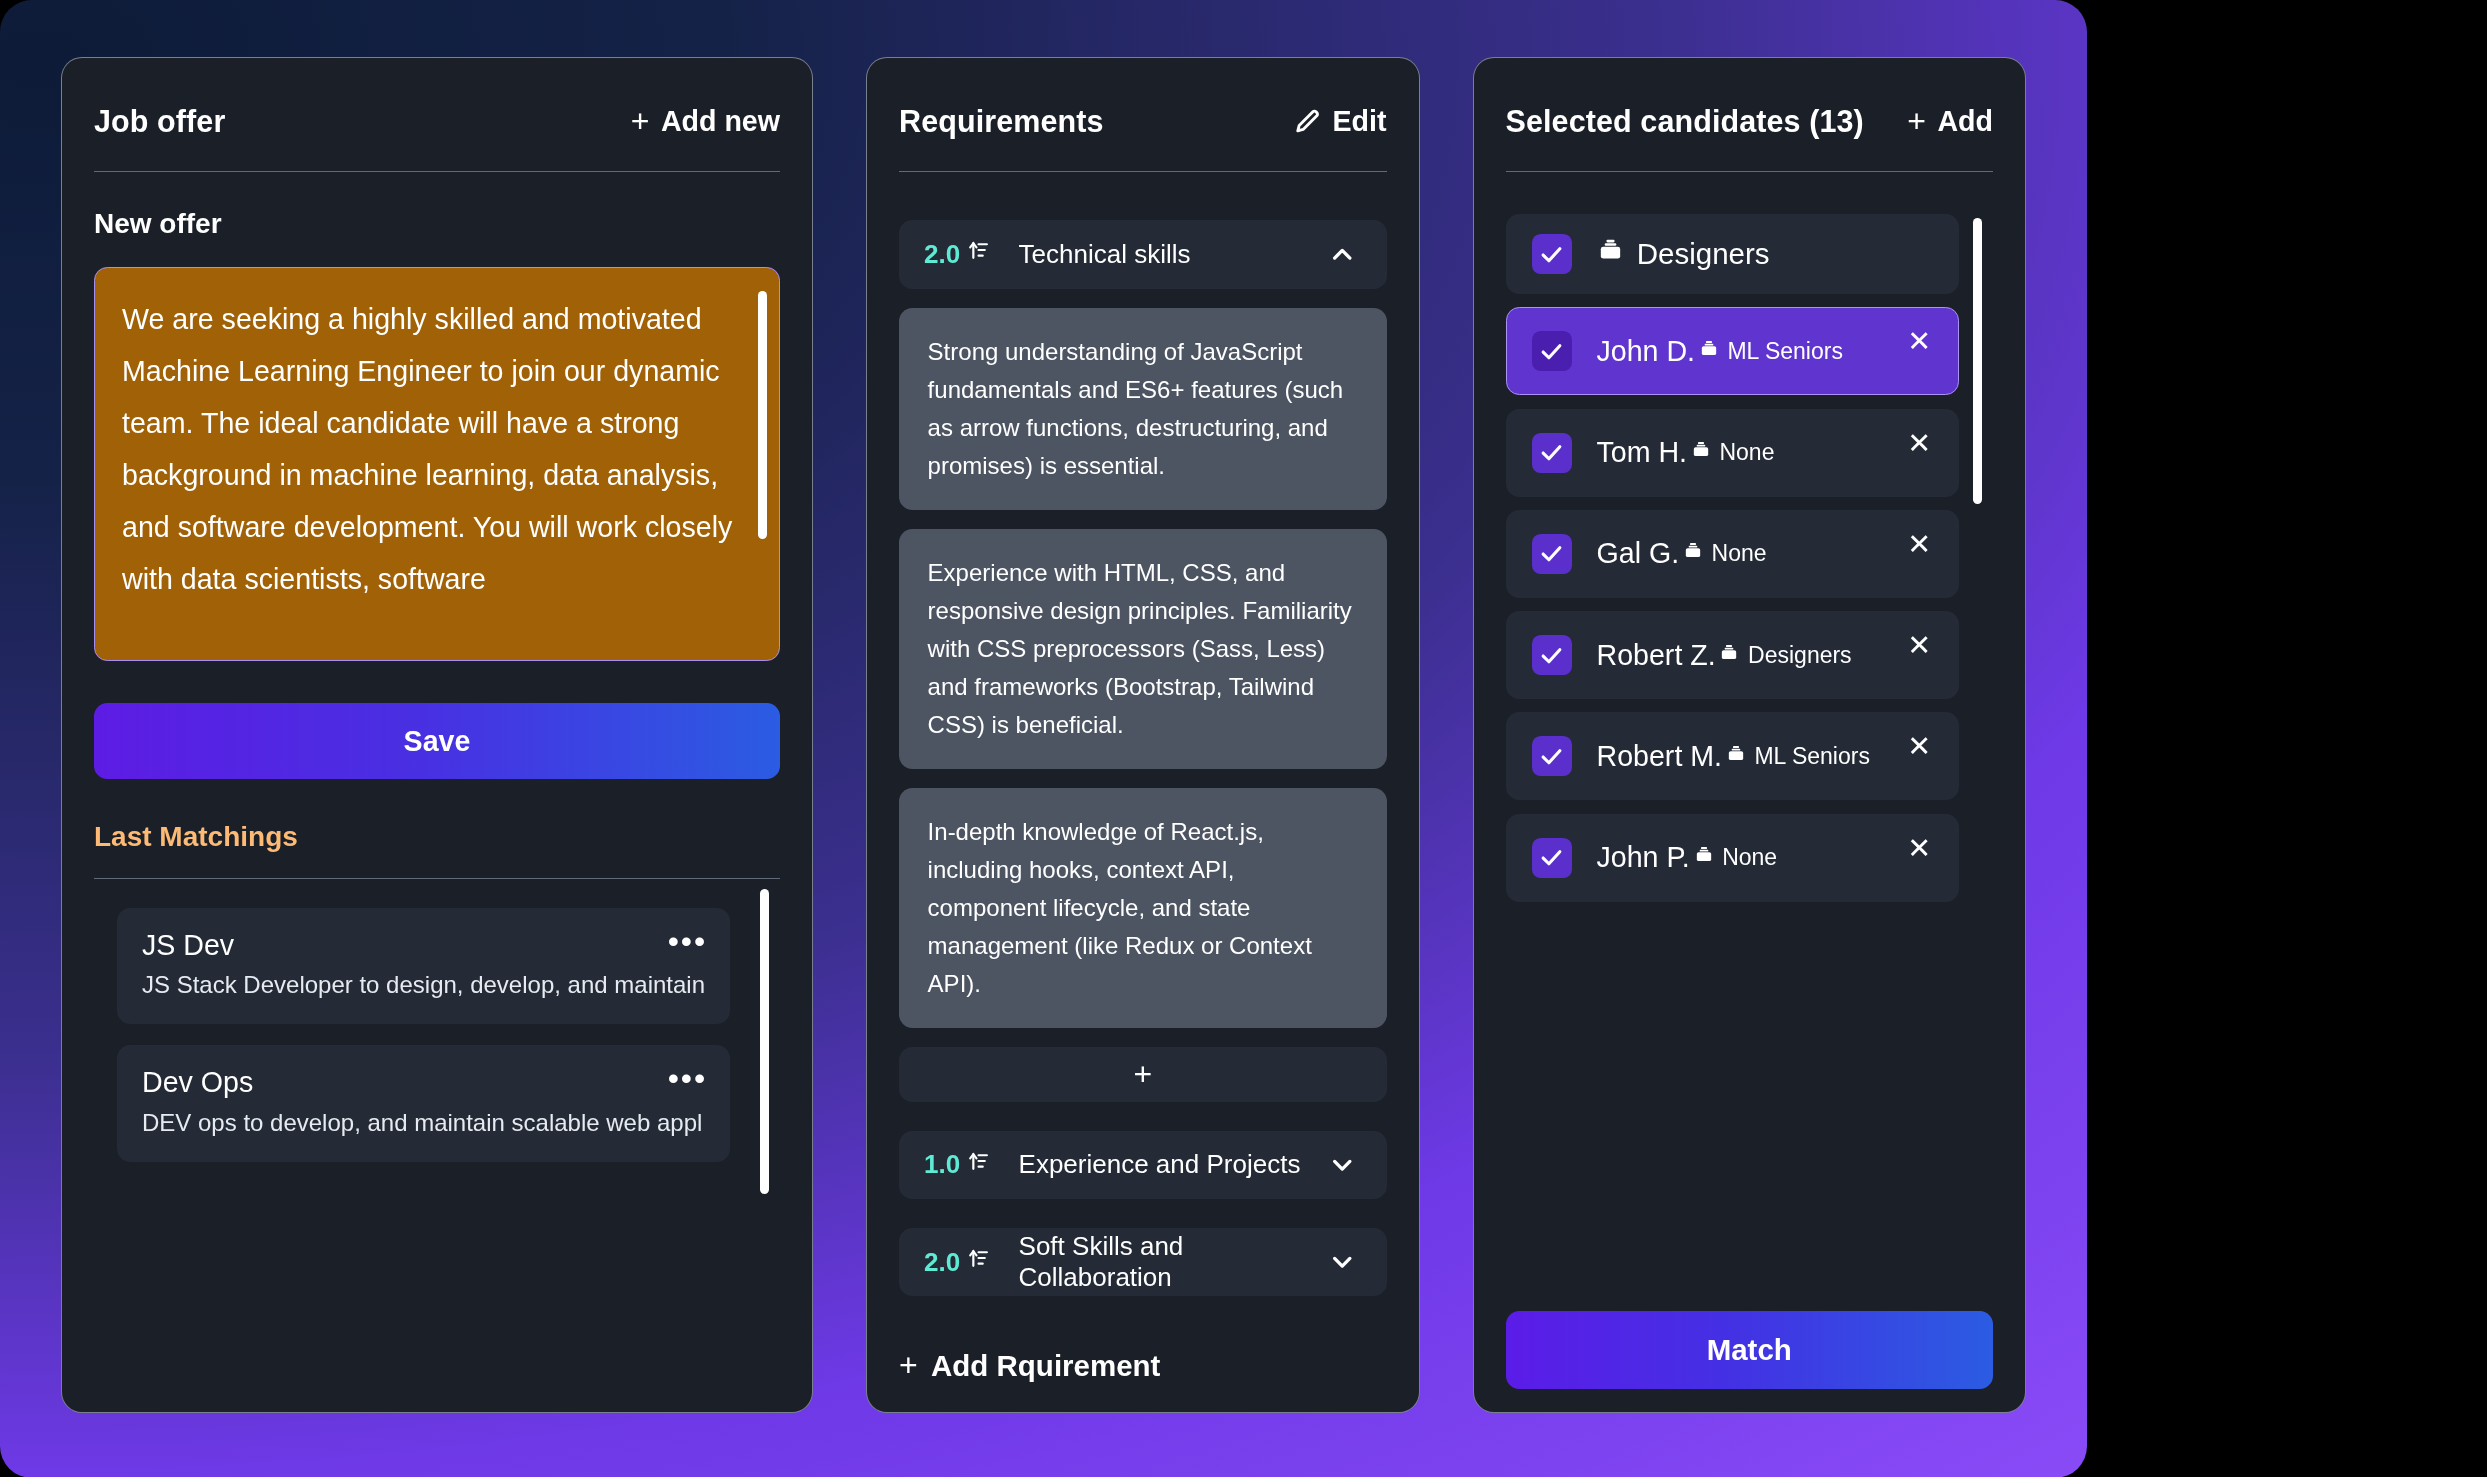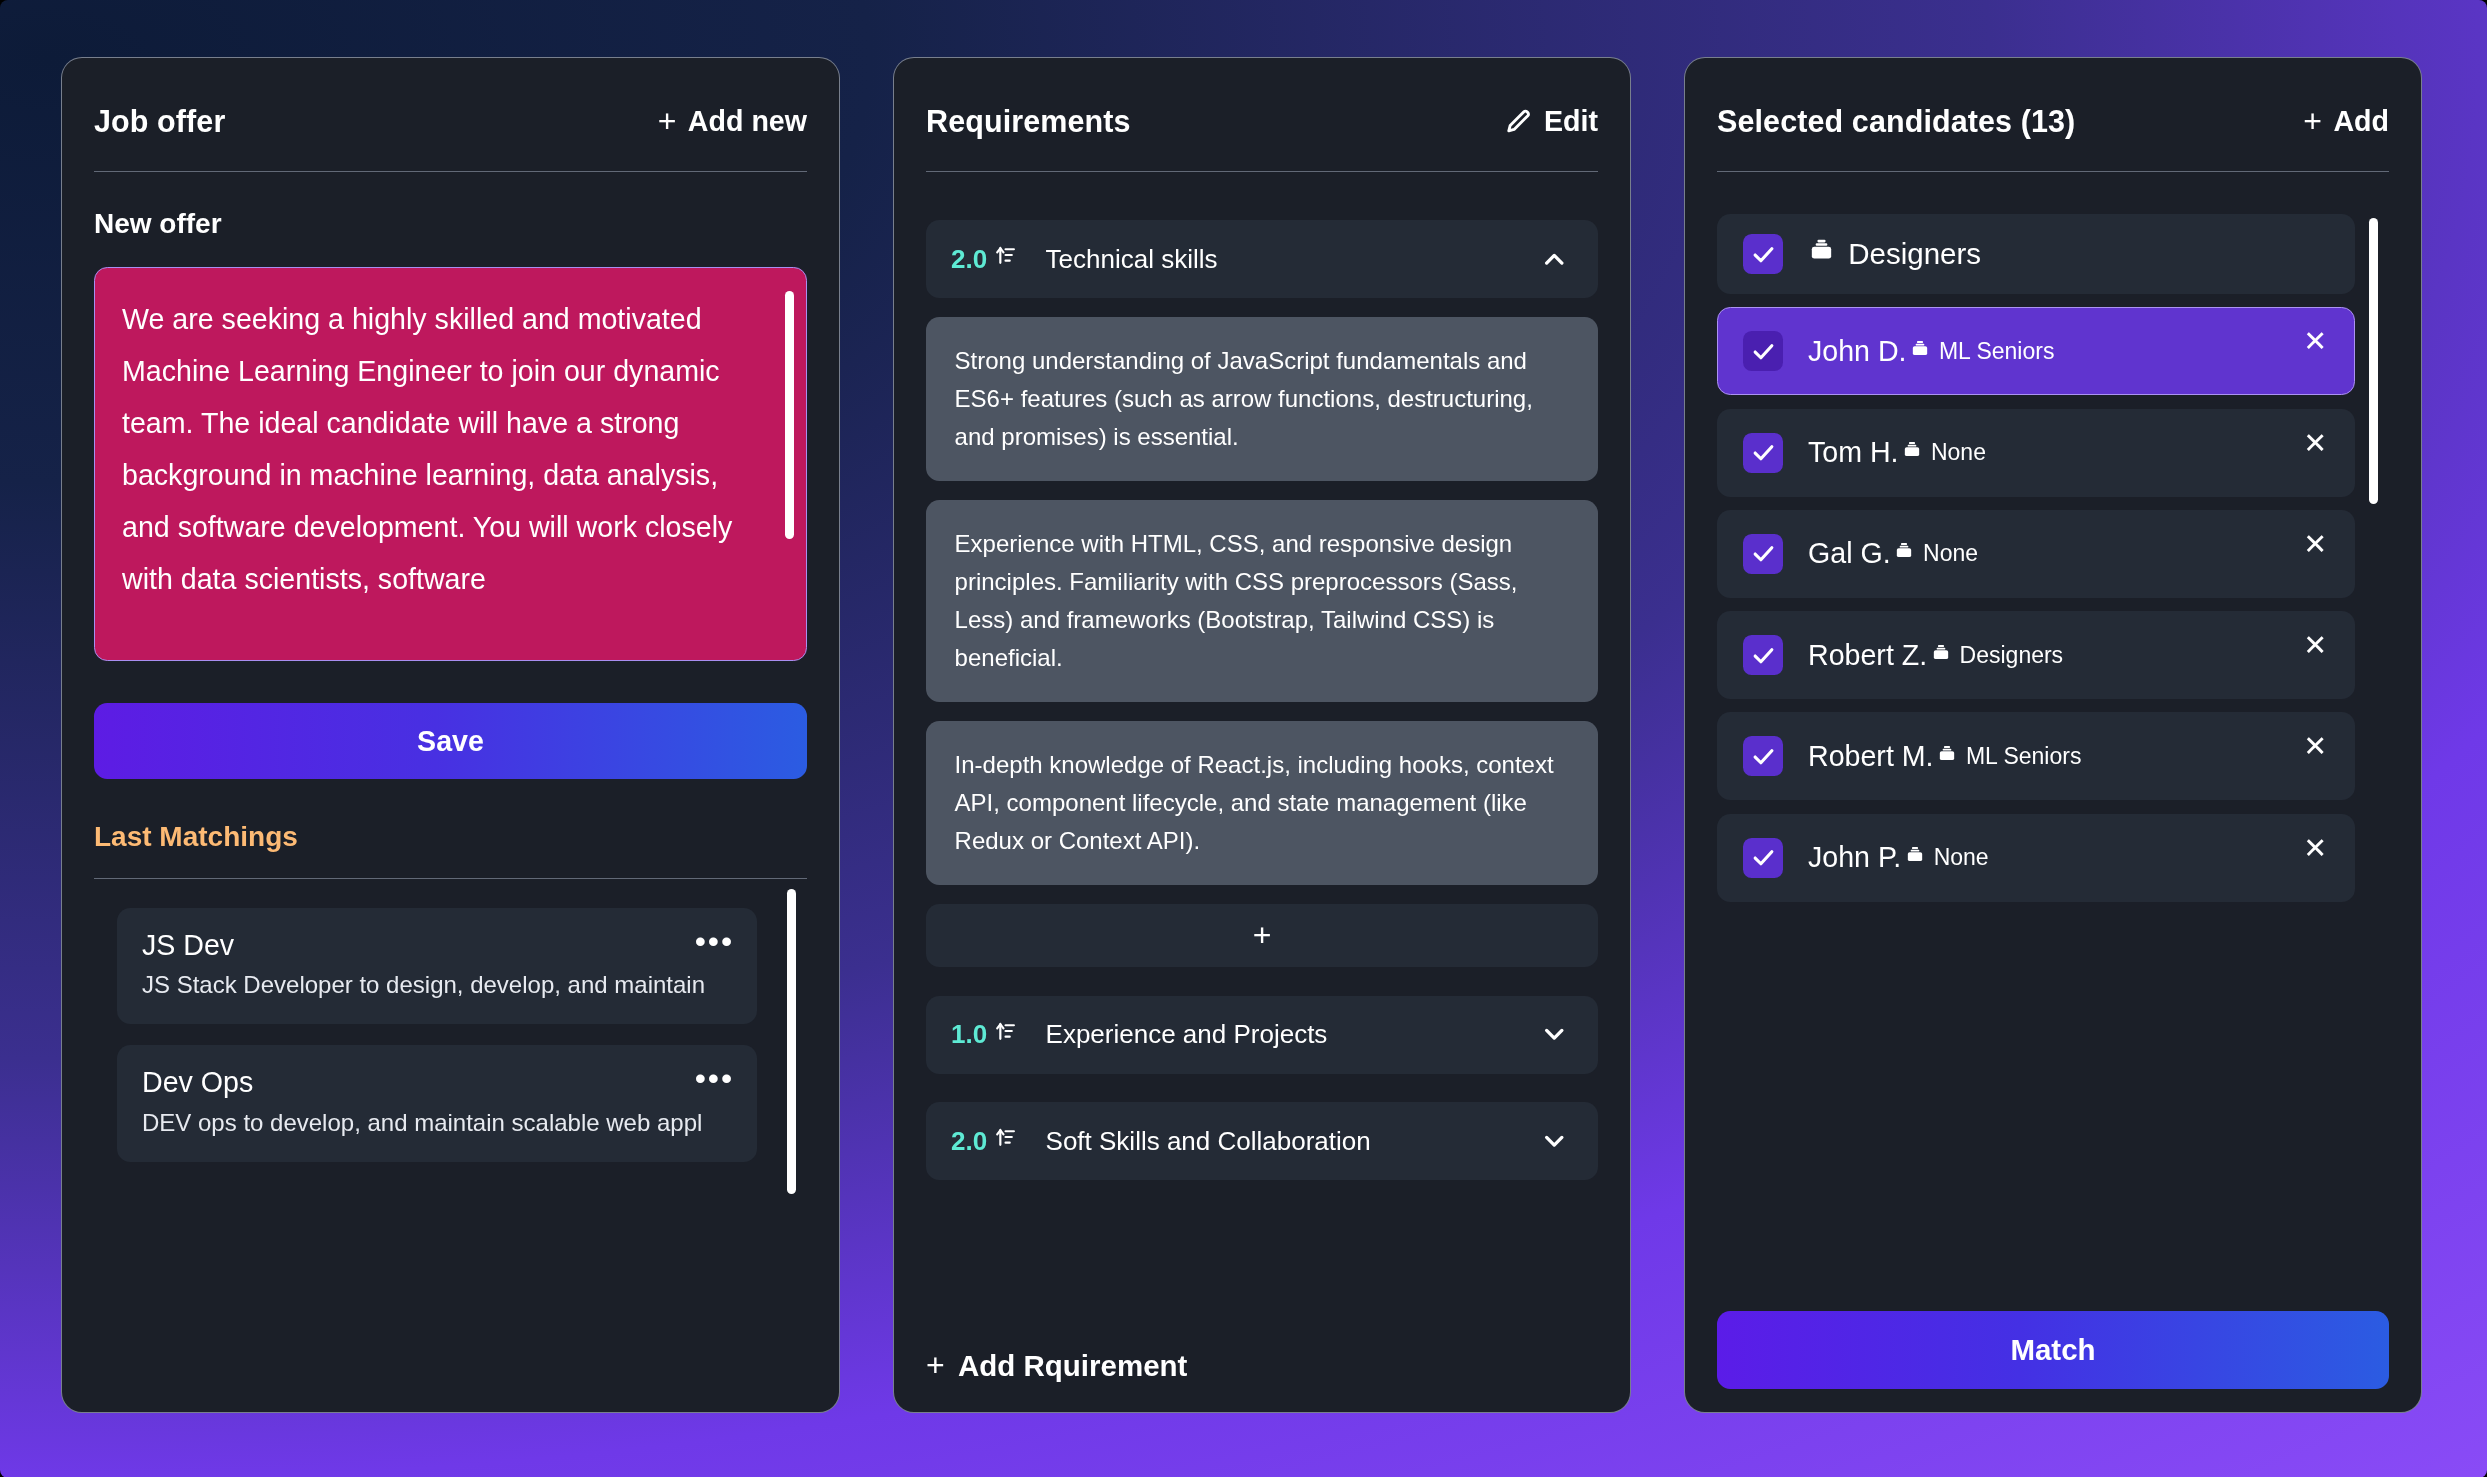--- a/index.html
+++ b/index.html
@@ -10,25 +10,25 @@
     overflow: hidden;
   }
 
   body {
     font-family: "Liberation Sans", sans-serif;
     background: #000000;
   }
 
   #app-root {
     position: relative;
-    width: 2487px;
+    width: 2087px;
     height: 1478px;
     background:
       radial-gradient(150% 130% at 2% 4%, #0d1b38 0%, #152248 22%, #3b2f8f 52%, #6f39e8 74%, #8b4cf7 100%);
-    border-radius: 8px;
+    border-radius: 32px;
     overflow: hidden;
   }
 
   .board {
     position: absolute;
     inset: 0;
     display: flex;
     gap: 53px;
     padding: 57px 61px;
     align-items: flex-start;
@@ -91,21 +91,21 @@
   .section-title {
     color: #ffffff;
     font-size: 28px;
     font-weight: 700;
     margin-top: 36px;
   }
 
   .offer-box {
     position: relative;
     margin-top: 27px;
-    background: #be185d;
+    background: #a16207;
     border: 1px solid #a98ef0;
     border-radius: 13.3px;
     height: 394px;
     padding: 25px 42px 9.5px 27px;
     overflow: hidden;
   }
 
   .offer-text {
     color: #ffffff;
     font-size: 28.6px;

